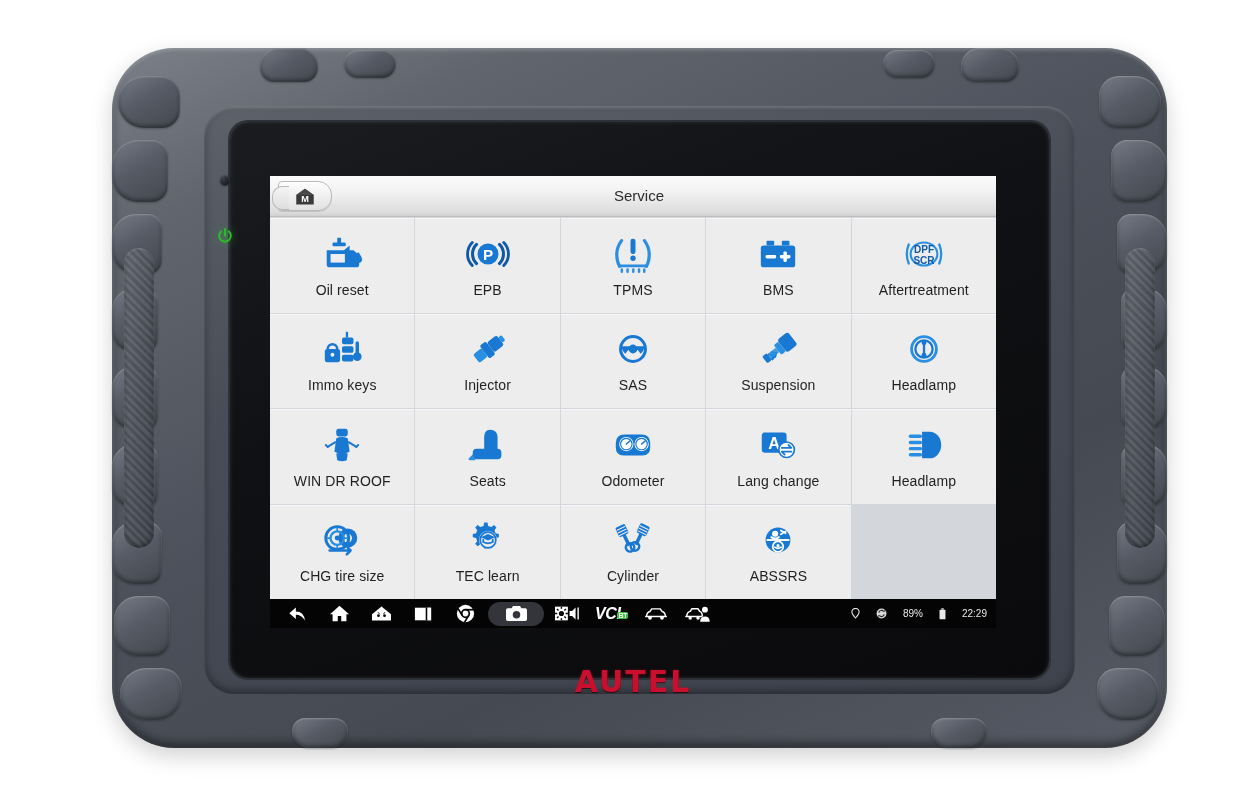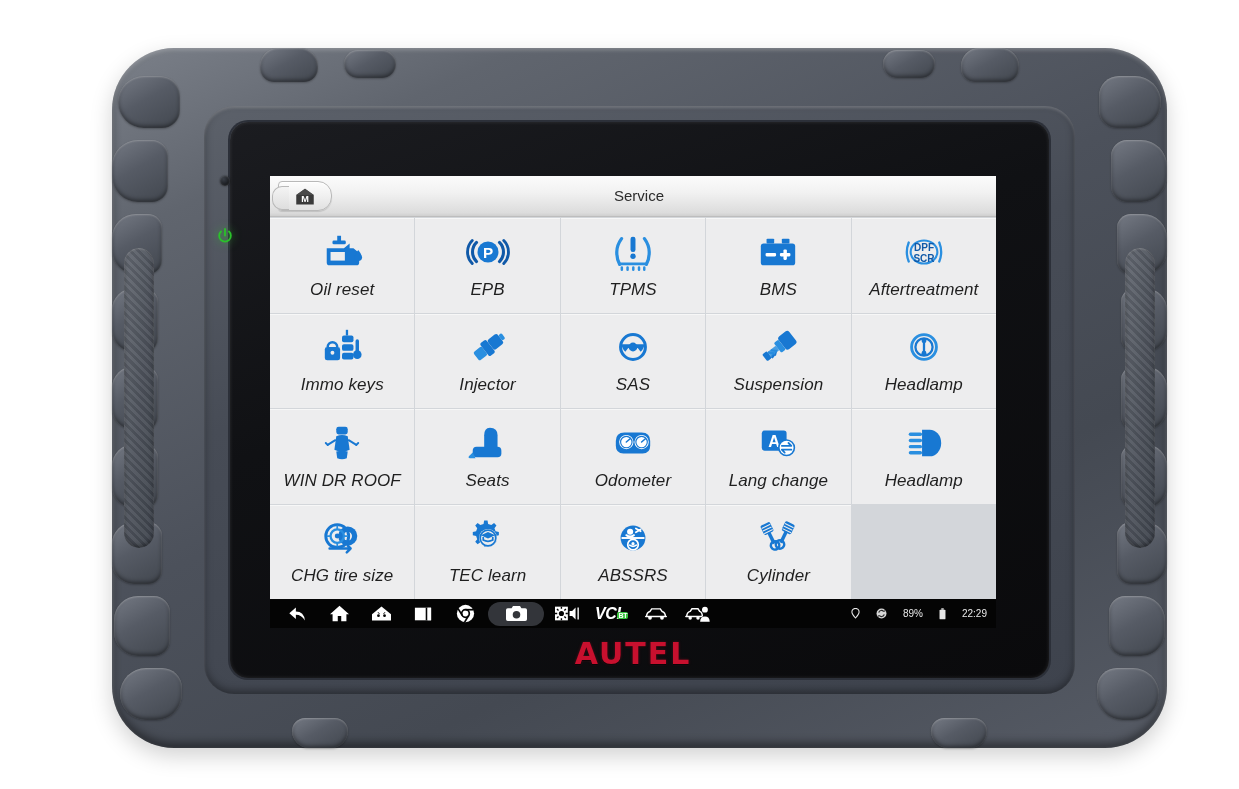--- a/index.html
+++ b/index.html
@@ -153,25 +153,24 @@
     flex-direction: column;
     align-items: center;
     justify-content: center;
     gap: 7px;
     cursor: pointer;
     box-shadow: inset 0 1px 0 #f7f7f7;
   }
   .tile-icon { width: 46px; height: 42px; display: flex; align-items: center; justify-content: center; }
   .tile-icon svg { width: 100%; height: 100%; display: block; }
   .tile-label {
-    font-size: 17px;
+    font-size: 14px;
     color: #1f1f1f;
     letter-spacing: 0.1px;
     white-space: nowrap;
-    font-style: italic;
   }
 
   
   .pager {
     position: absolute;
     left: 0; right: 0; bottom: 1px;
     display: flex; justify-content: center; gap: 4px;
   }
   .dot { width: 5px; height: 5px; border-radius: 50%; background: #8f949a; }
   .dot.on { background: #3d6fc4; }
@@ -532,56 +531,56 @@
         <span class="tile-icon">
           <svg viewBox="0 0 48 44">
             <path d="M24 6 l3.2 1.1 2.7-2 2.4 2.4-2 2.7 1.1 3.2 3.3.6v3.4l-3.3.6-1.1 3.2 2 2.7-2.4 2.4-2.7-2-3.2 1.1-.6 3.3h-3.4l-.6-3.3-3.2-1.1-2.7 2-2.4-2.4 2-2.7-1.1-3.2-3.3-.6v-3.4l3.3-.6 1.1-3.2-2-2.7 2.4-2.4 2.7 2 3.2-1.1.6-3.3h3.4z" transform="translate(0,2) scale(1.05) translate(-1,-1)" fill="#1878d2"></path>
             <circle cx="24" cy="22" r="9.5" fill="#ededee"></circle>
             <circle cx="24" cy="22" r="8.2" fill="none" stroke="#1878d2" stroke-width="1.8"></circle>
             <path d="M16.5 19 l7.5-3.4 7.5 3.4-7.5 3.4z" fill="#1878d2"></path>
             <path d="M19 21 v3.2 q5 2.6 10 0 V21" fill="none" stroke="#1878d2" stroke-width="1.8"></path>
           </svg>
         </span>
         <span class="tile-label">TEC learn</span>
-      </div>
-
-      <div class="tile">
-        <span class="tile-icon">
-          <svg viewBox="0 0 48 44">
-            <circle cx="24" cy="22" r="13" fill="#1878d2"></circle>
-            <circle cx="21" cy="15.5" r="3.2" fill="#ffffff"></circle>
-            <path d="M17 19 q4 3 8 0" stroke="#ffffff" stroke-width="2" fill="none" stroke-linecap="round"></path>
-            <path d="M27 12 l5 3 M27 16 l5-3" stroke="#ffffff" stroke-width="1.8" stroke-linecap="round"></path>
-            <rect x="12" y="21" width="24" height="2" fill="#ffffff"></rect>
-            <circle cx="24" cy="29" r="5.5" fill="none" stroke="#ffffff" stroke-width="1.8"></circle>
-            <path d="M20.5 29.5 q3.5 2.5 7 0" stroke="#ffffff" stroke-width="1.6" fill="none" stroke-linecap="round"></path>
-            <circle cx="24" cy="28" r="1.7" fill="#ffffff"></circle>
-          </svg>
-        </span>
-        <span class="tile-label">ABSSRS</span>
       </div>
 
       <div class="tile">
         <span class="tile-icon">
           <svg viewBox="0 0 48 44">
             <g transform="rotate(-26 18 20)">
               <rect x="11" y="5" width="11" height="11" rx="2" fill="#1878d2"></rect>
               <path d="M11.5 8 h10 M11.5 11 h10 M11.5 14 h10" stroke="#ededee" stroke-width="1.1"></path>
               <rect x="14.6" y="15" width="3.6" height="13" fill="#1878d2"></rect>
               <circle cx="16.4" cy="30" r="4.4" fill="none" stroke="#1878d2" stroke-width="2.6"></circle>
             </g>
             <g transform="rotate(26 31 20)">
               <rect x="25" y="5" width="11" height="11" rx="2" fill="#1878d2"></rect>
               <path d="M25.5 8 h10 M25.5 11 h10 M25.5 14 h10" stroke="#ededee" stroke-width="1.1"></path>
               <rect x="28.6" y="15" width="3.6" height="13" fill="#1878d2"></rect>
               <circle cx="30.4" cy="30" r="4.4" fill="none" stroke="#1878d2" stroke-width="2.6"></circle>
             </g>
           </svg>
         </span>
         <span class="tile-label">Cylinder</span>
+      </div>
+
+      <div class="tile">
+        <span class="tile-icon">
+          <svg viewBox="0 0 48 44">
+            <circle cx="24" cy="22" r="13" fill="#1878d2"></circle>
+            <circle cx="21" cy="15.5" r="3.2" fill="#ffffff"></circle>
+            <path d="M17 19 q4 3 8 0" stroke="#ffffff" stroke-width="2" fill="none" stroke-linecap="round"></path>
+            <path d="M27 12 l5 3 M27 16 l5-3" stroke="#ffffff" stroke-width="1.8" stroke-linecap="round"></path>
+            <rect x="12" y="21" width="24" height="2" fill="#ffffff"></rect>
+            <circle cx="24" cy="29" r="5.5" fill="none" stroke="#ffffff" stroke-width="1.8"></circle>
+            <path d="M20.5 29.5 q3.5 2.5 7 0" stroke="#ffffff" stroke-width="1.6" fill="none" stroke-linecap="round"></path>
+            <circle cx="24" cy="28" r="1.7" fill="#ffffff"></circle>
+          </svg>
+        </span>
+        <span class="tile-label">ABSSRS</span>
       </div>
 
     </div>
 
     <div class="pager">
       <span class="dot on"></span>
       <span class="dot"></span>
     </div>
   </div>
 
@@ -689,15 +688,15 @@
           <rect x="2.6" y="0" width="2.8" height="1.6"></rect>
           <rect x="0.6" y="1.6" width="6.8" height="11" rx="1"></rect>
         </svg>
       </span>
       <span>22:29</span>
     </div>
   </div>
 
 </div>
 
-<div style="position:absolute; left:270px; top:636px; width:726px; text-align:center;">
+<div style="position:absolute; left:270px; top:664px; width:726px; text-align:center;">
   <span class="brand-text">AUTEL</span>
 </div>
 
 </body></html>

